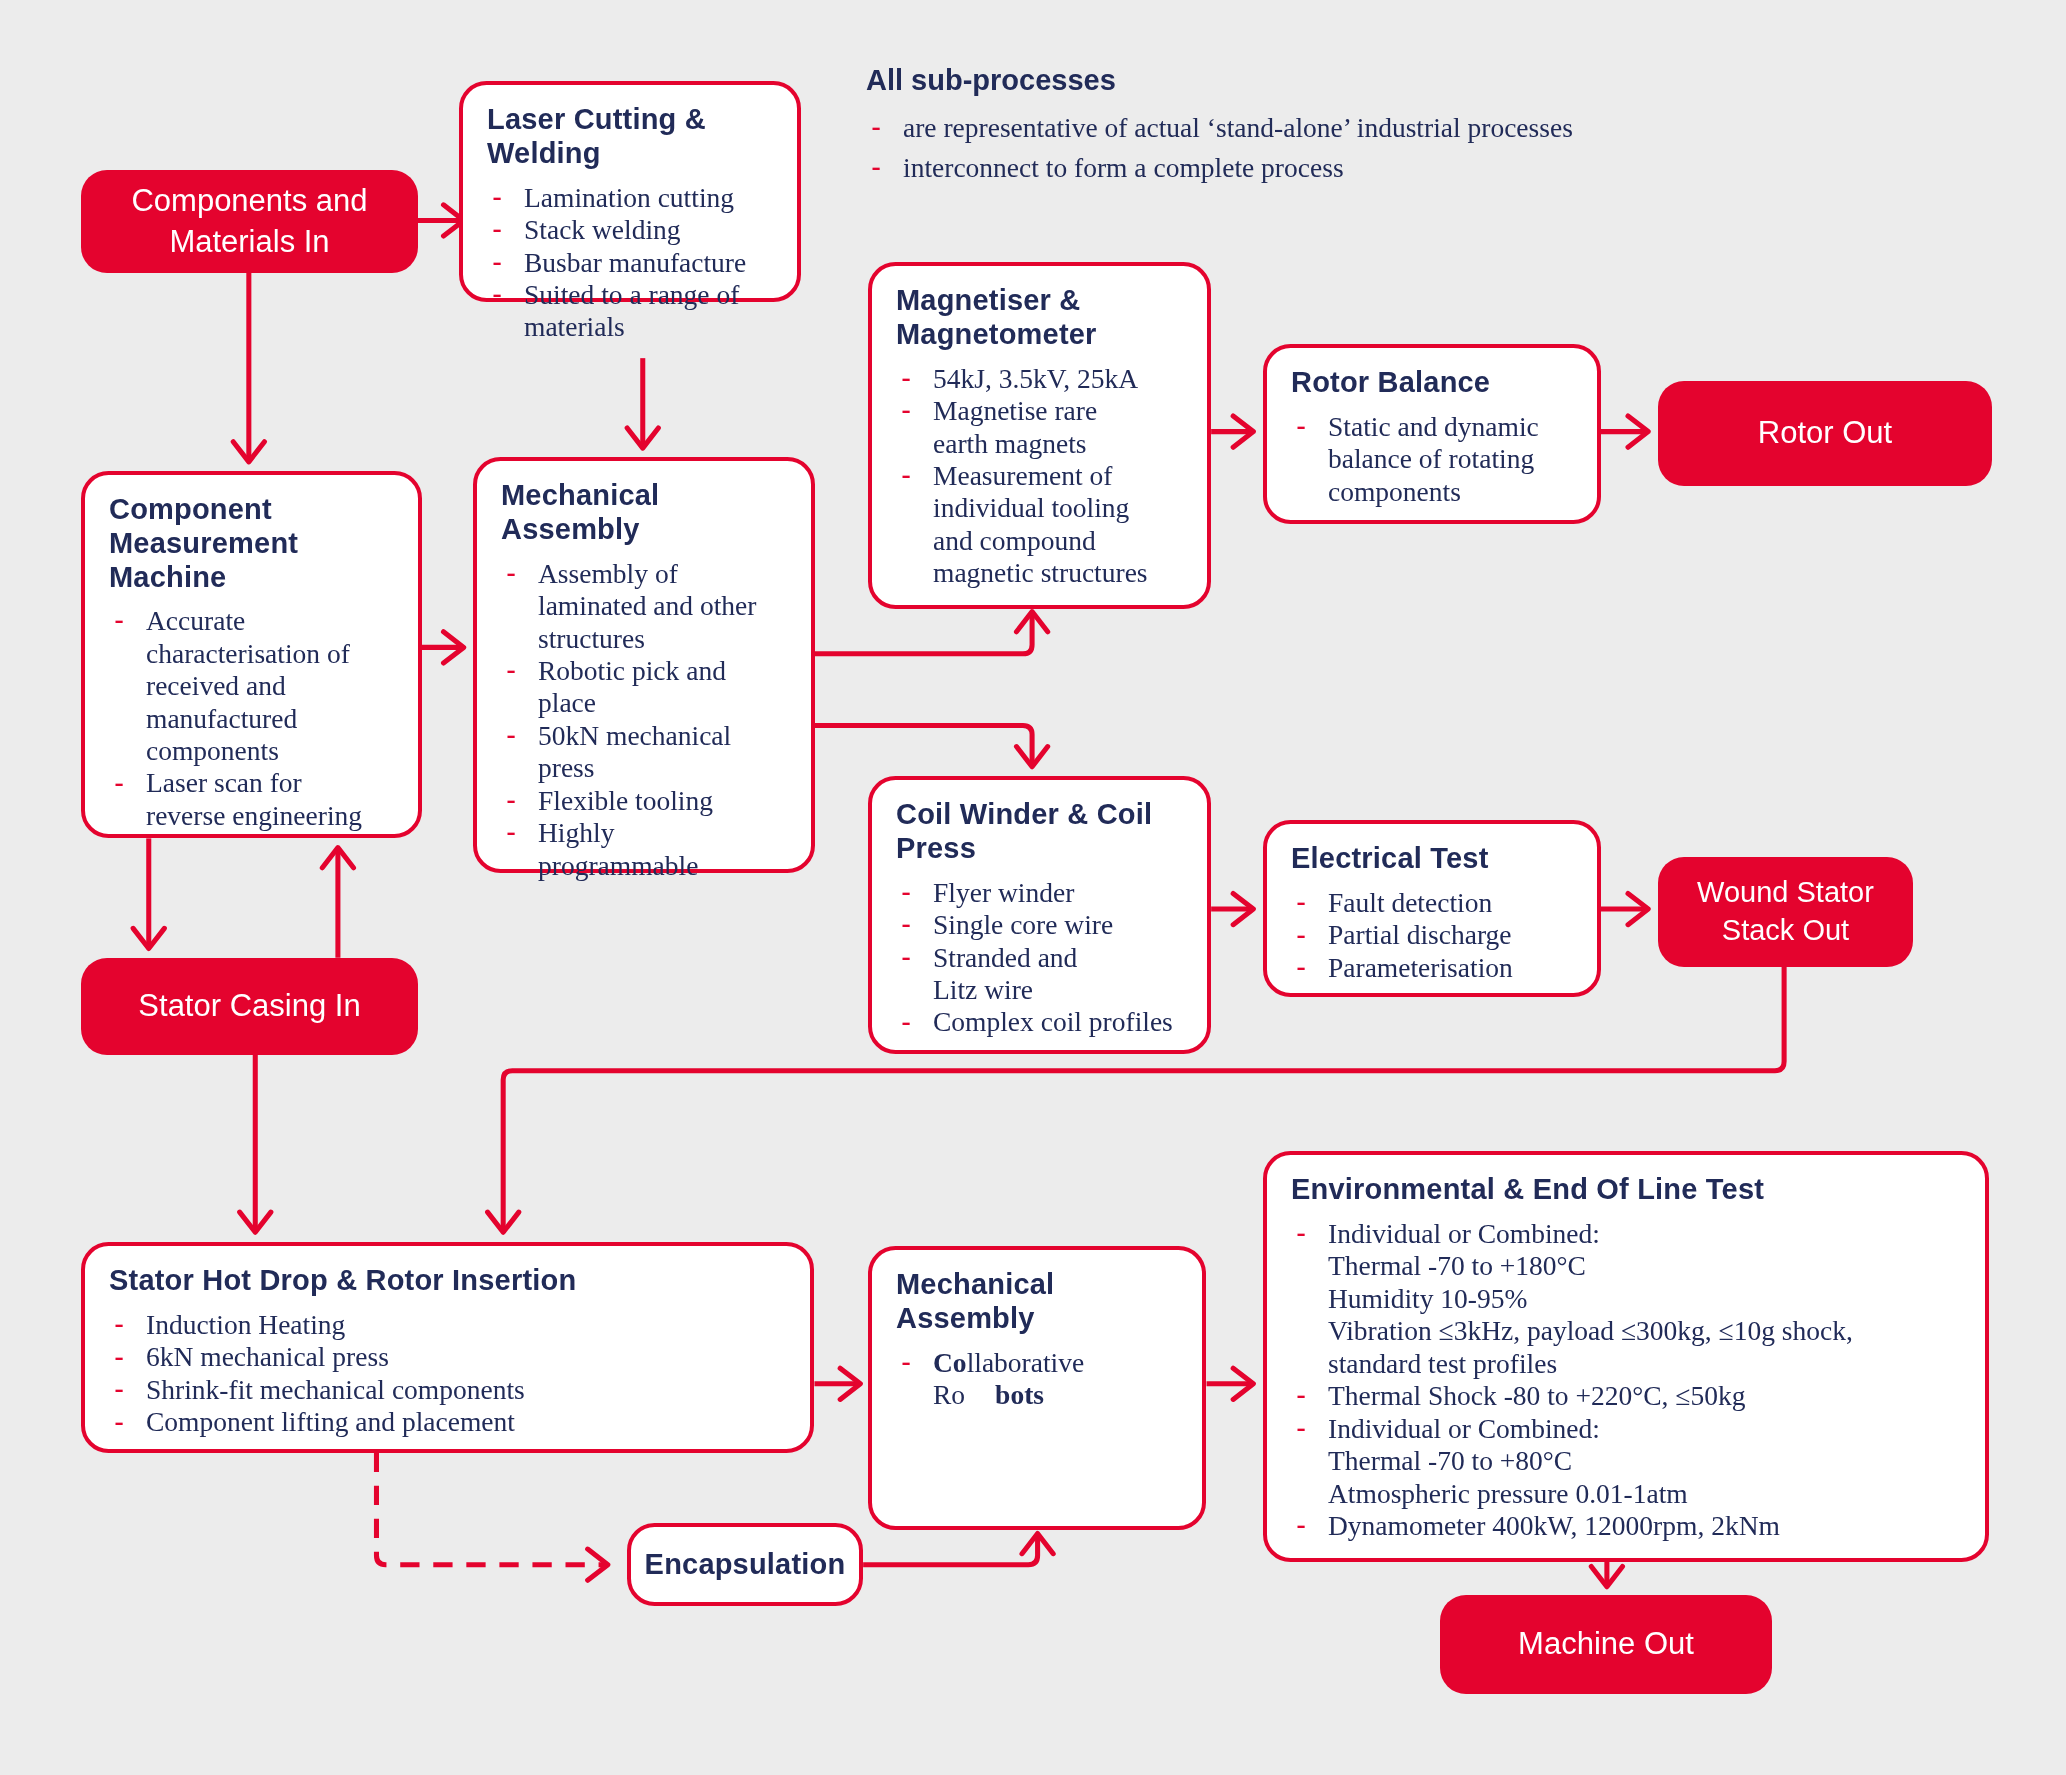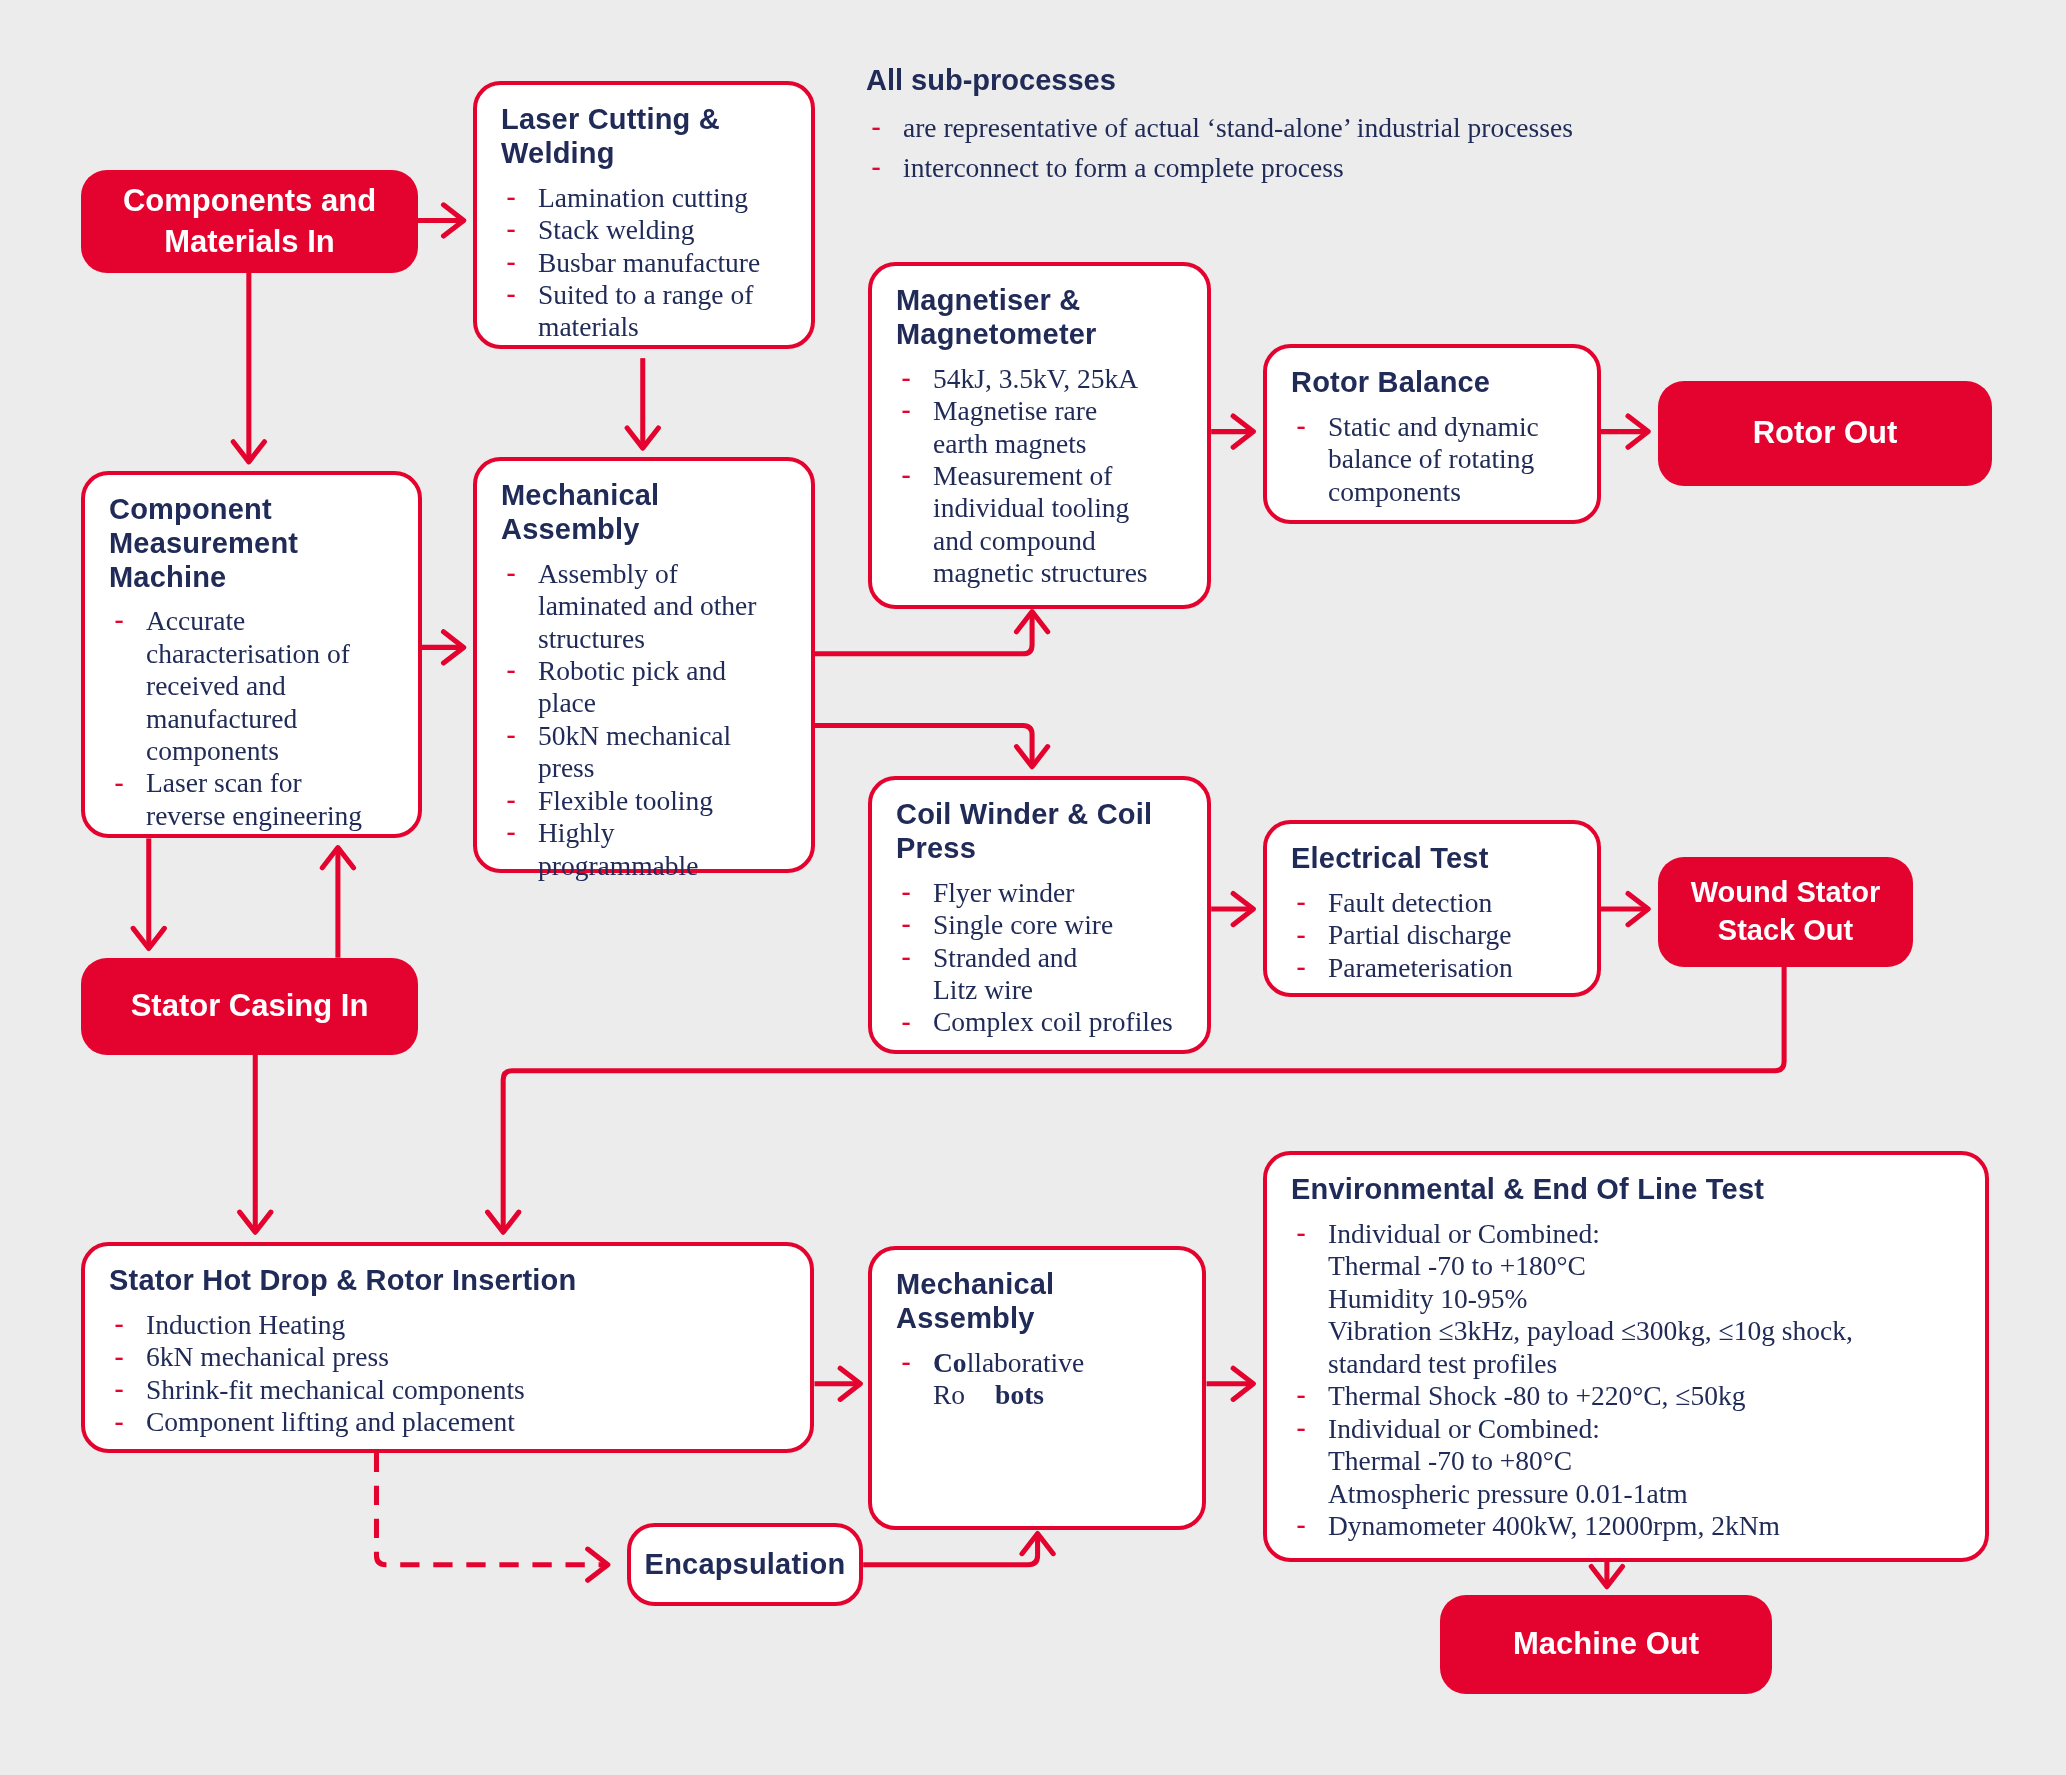--- a/index.html
+++ b/index.html
@@ -29,21 +29,21 @@
   .bullet{
     position:relative;padding-left:37px;font-size:27.5px;line-height:1.18;
     white-space:pre-line;color:var(--navy);font-family:Liberation Serif, serif;
   }
   .bullet::before{
     content:"-";position:absolute;left:5.5px;top:-1.8px;color:var(--red);font-weight:bold;
   }
   .pill{
     position:absolute;background:var(--red);border-radius:26px;color:#fff;
     display:flex;align-items:center;justify-content:center;text-align:center;
-    font-weight:bold;font-size:31px;line-height:1.3;white-space:pre-line;
+    font-weight:normal;font-size:31px;line-height:1.3;white-space:pre-line;
     box-sizing:border-box;padding:0 16.5px;
   }
   .note{position:absolute;color:var(--navy);}
   .note-title{font-weight:bold;font-size:29px;}
   .note .bullets{margin-top:11px;}
   .note .bullet{font-size:27.5px;line-height:1.45;}
   .encap{display:flex;align-items:center;justify-content:center;padding:12px;}
 </style>
 </head>
 <body>
@@ -83,21 +83,21 @@
         <div class="bullet">are representative of actual ‘stand-alone’ industrial processes</div>
         <div class="bullet">interconnect to form a complete process</div>
       </div>
   </div>
 
   <div class="pill" style="left:81px;top:170px;width:337px;height:103px">
     <span>Components and
 Materials In</span>
   </div>
 
-  <div class="box" style="left:473px;top:81px;width:342px;height:268px">
+  <div class="box" style="left:459px;top:81px;width:342px;height:221px">
     <div class="box-title">Laser Cutting &amp;
 Welding</div>
     <div class="bullets">
         <div class="bullet">Lamination cutting</div>
         <div class="bullet">Stack welding</div>
         <div class="bullet">Busbar manufacture</div>
         <div class="bullet">Suited to a range of
 materials</div>
       </div>
   </div>

